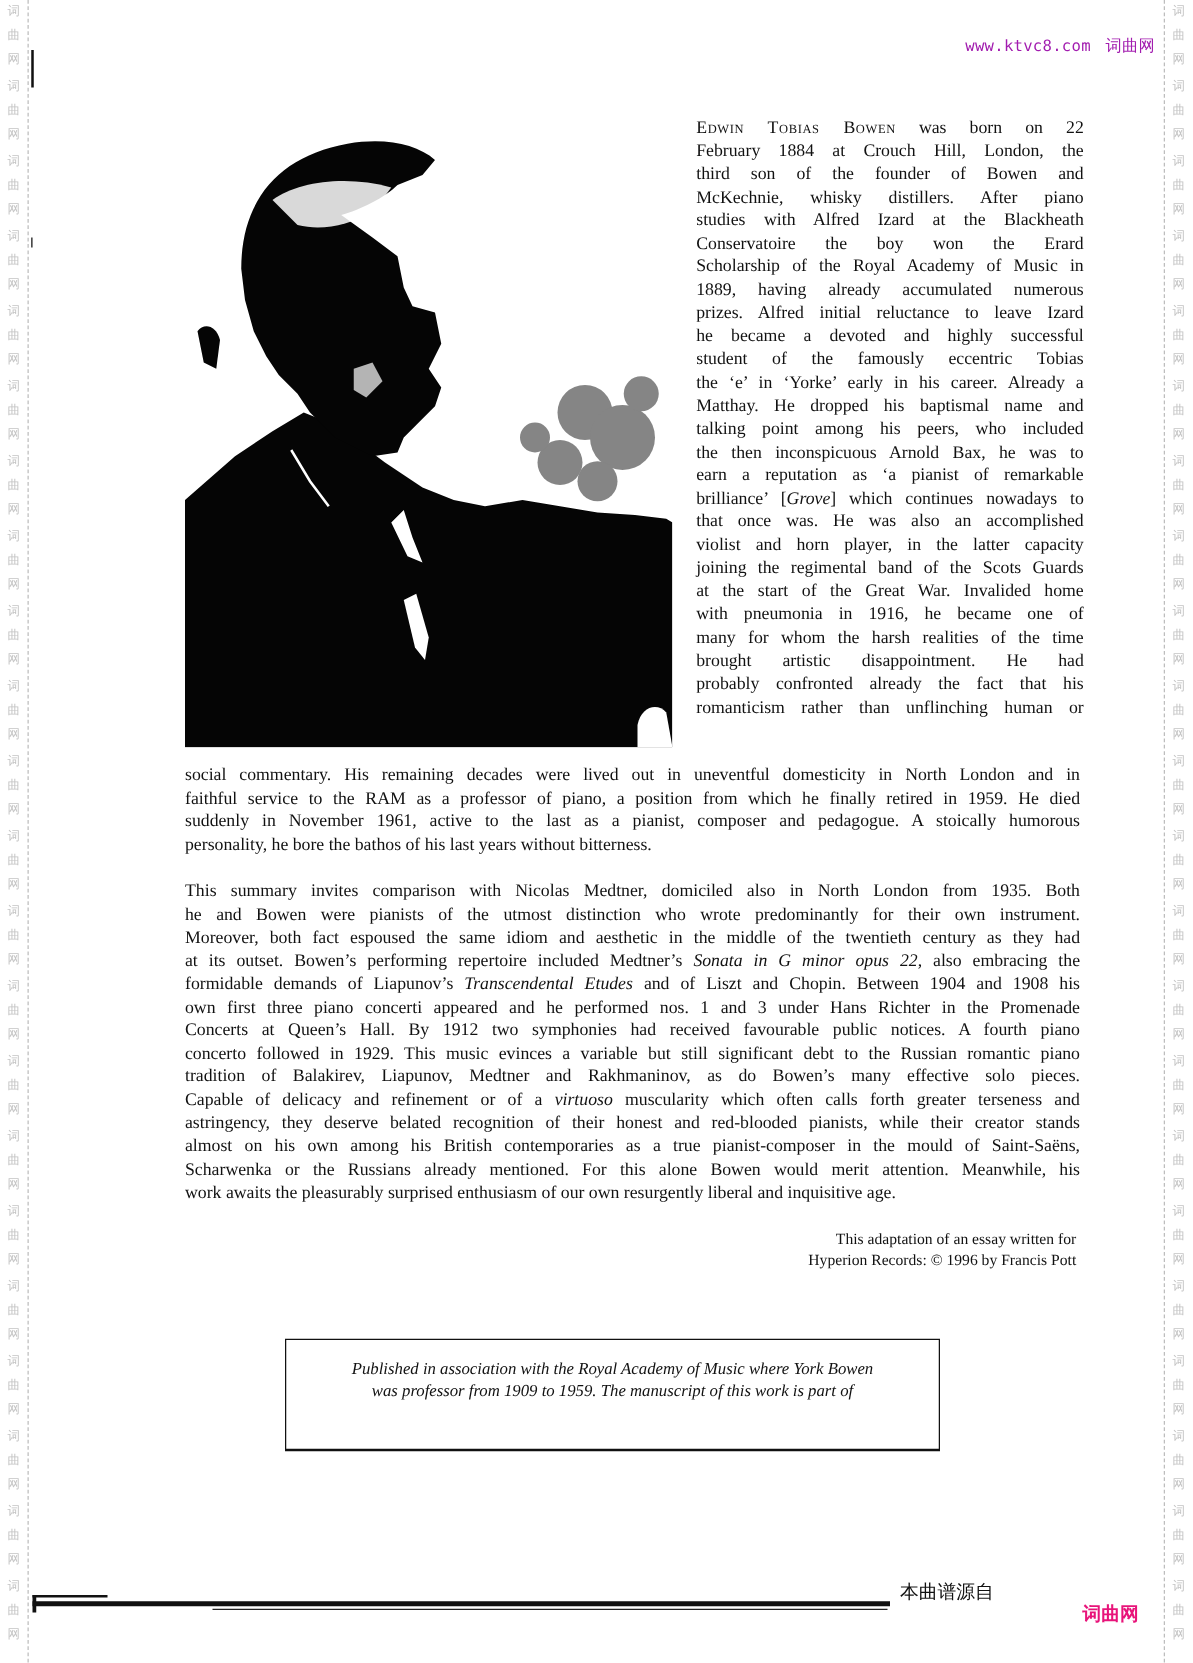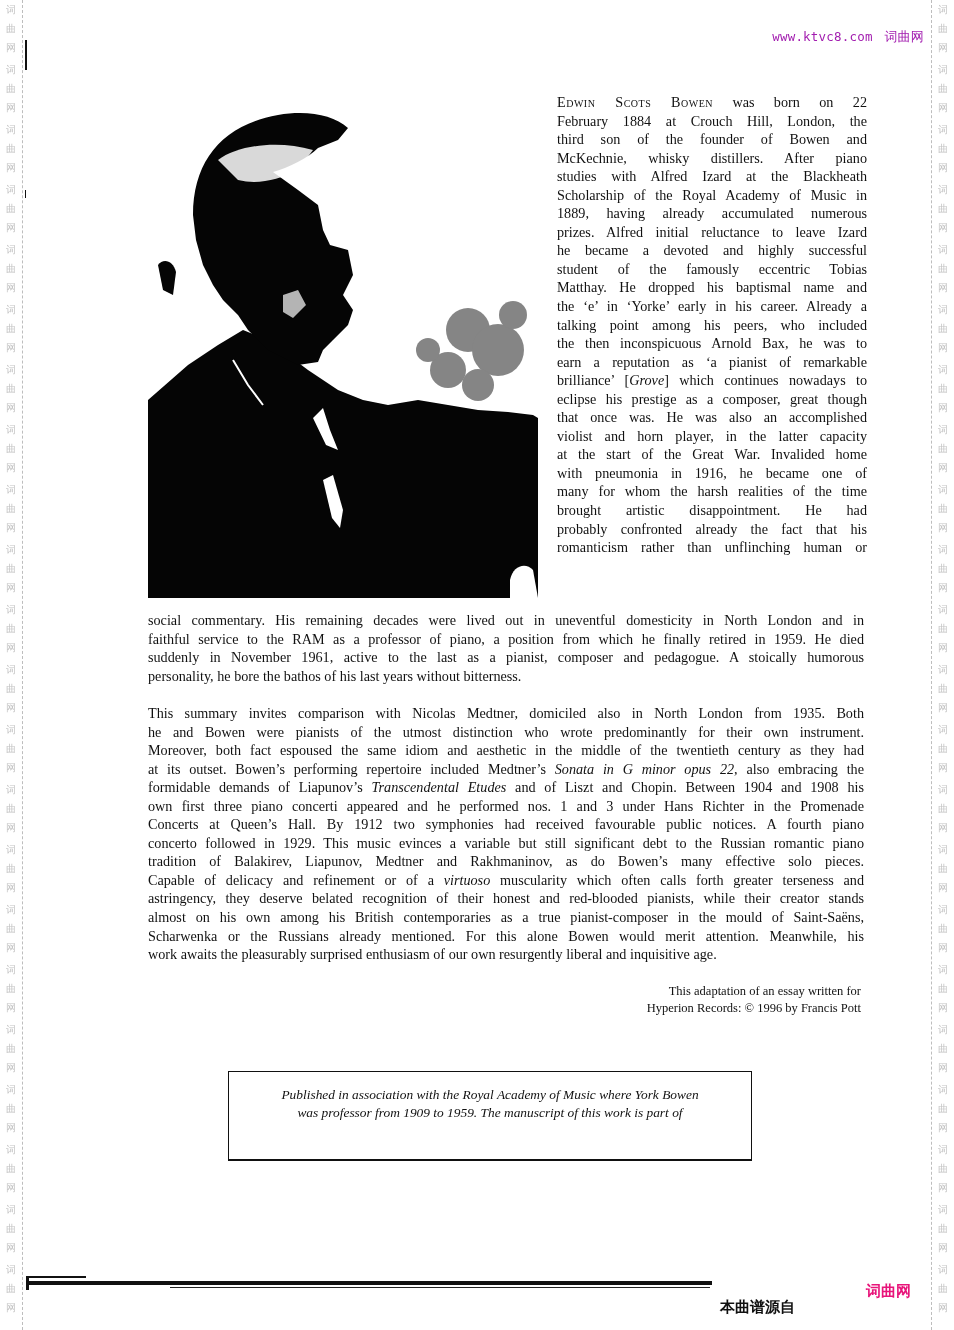--- a/index.html
+++ b/index.html
@@ -24,21 +24,21 @@
     .full-text .ln.last { text-align-last: left; }
     .p1-cont { top: 611px; }
     .p2 { top: 704px; }
     .credit { position: absolute; right: 93px; top: 983px; font-size: 12.5px; line-height: 16.5px; text-align: right; }
     .notice-box { position: absolute; left: 228px; top: 1071px; width: 522px; height: 87px; border: 1.5px solid #111; border-bottom-width: 2px; }
     .notice-text { position: absolute; left: 0; right: 0; top: 14px; text-align: center; font-style: italic; font-size: 13.4px; line-height: 18.4px; }
     .footer-rule { position: absolute; left: 26px; top: 1281px; width: 686px; height: 4px; background: #111; }
     .footer-rule-thin { position: absolute; left: 26px; top: 1276px; width: 60px; height: 2px; background: #111; }
     .footer-rule-under { position: absolute; left: 170px; top: 1287px; width: 540px; height: 1px; background: #222; }
     .footer-tick { position: absolute; left: 26px; top: 1276px; width: 3px; height: 14px; background: #111; }
-    .footer-source { position: absolute; left: 720px; top: 1298px; font-family: "DejaVu Sans", sans-serif; font-weight: bold; font-size: 15px; color: #111; }
+    .footer-source { position: absolute; left: 720px; top: 1264px; font-family: "DejaVu Sans", sans-serif; font-weight: normal; font-size: 15px; color: #111; }
     .footer-brand { position: absolute; left: 866px; top: 1282px; font-family: "DejaVu Sans", sans-serif; font-weight: bold; font-size: 15px; color: #e8147a; }
     em, i { font-style: italic; }
   </style>
 </head>
 <body>
 
 <div class="wm-strip left" id="wm-left">
     <span class="wm-char" style="top: 4px; left: 1px;">词</span>
     <span class="wm-char" style="top: 23px; left: 1px;">曲</span>
     <span class="wm-char" style="top: 42px; left: 1px;">网</span>
@@ -210,39 +210,40 @@
     <path d="M165 318 L175 308 L182 330 L190 350 L178 345 Z" fill="#fff"></path>
     <path d="M175 380 L185 375 L195 410 L192 428 L184 418 Z" fill="#fff"></path>
 
     <path d="M85 260 L100 285 L115 305" stroke="#fff" stroke-width="2" fill="none"></path>
 
     <path d="M362 498 L362 480 C365 465 378 462 385 470 L390 498 Z" fill="#fff"></path>
   </svg>
 </div>
 
 <div class="col-text" id="col-text">
-    <span class="ln"><span class="sc">Edwin Scots Bowen</span> was born on 22</span>
+    <span class="ln"><span class="sc">Edwin Tobias Bowen</span> was born on 22</span>
     <span class="ln">February 1884 at Crouch Hill, London, the</span>
     <span class="ln">third son of the founder of Bowen and</span>
     <span class="ln">McKechnie, whisky distillers. After piano</span>
     <span class="ln">studies with Alfred Izard at the Blackheath</span>
+    <span class="ln">Conservatoire the boy won the Erard</span>
     <span class="ln">Scholarship of the Royal Academy of Music in</span>
     <span class="ln">1889, having already accumulated numerous</span>
     <span class="ln">prizes. Alfred initial reluctance to leave Izard</span>
     <span class="ln">he became a devoted and highly successful</span>
     <span class="ln">student of the famously eccentric Tobias</span>
+    <span class="ln">the ‘e’ in ‘Yorke’ early in his career. Already a</span>
     <span class="ln">Matthay. He dropped his baptismal name and</span>
-    <span class="ln">the ‘e’ in ‘Yorke’ early in his career. Already a</span>
     <span class="ln">talking point among his peers, who included</span>
     <span class="ln">the then inconspicuous Arnold Bax, he was to</span>
     <span class="ln">earn a reputation as ‘a pianist of remarkable</span>
     <span class="ln">brilliance’ [<i>Grove</i>] which continues nowadays to</span>
-    <span class="ln">eclipse his prestige as a composer, great though</span>
     <span class="ln">that once was. He was also an accomplished</span>
     <span class="ln">violist and horn player, in the latter capacity</span>
+    <span class="ln">joining the regimental band of the Scots Guards</span>
     <span class="ln">at the start of the Great War. Invalided home</span>
     <span class="ln">with pneumonia in 1916, he became one of</span>
     <span class="ln">many for whom the harsh realities of the time</span>
     <span class="ln">brought artistic disappointment. He had</span>
     <span class="ln">probably confronted already the fact that his</span>
     <span class="ln">romanticism rather than unflinching human or</span>
   </div>
 
 <div class="full-text p1-cont" id="p1-cont">
     <span class="ln">social commentary. His remaining decades were lived out in uneventful domesticity in North London and in</span>

